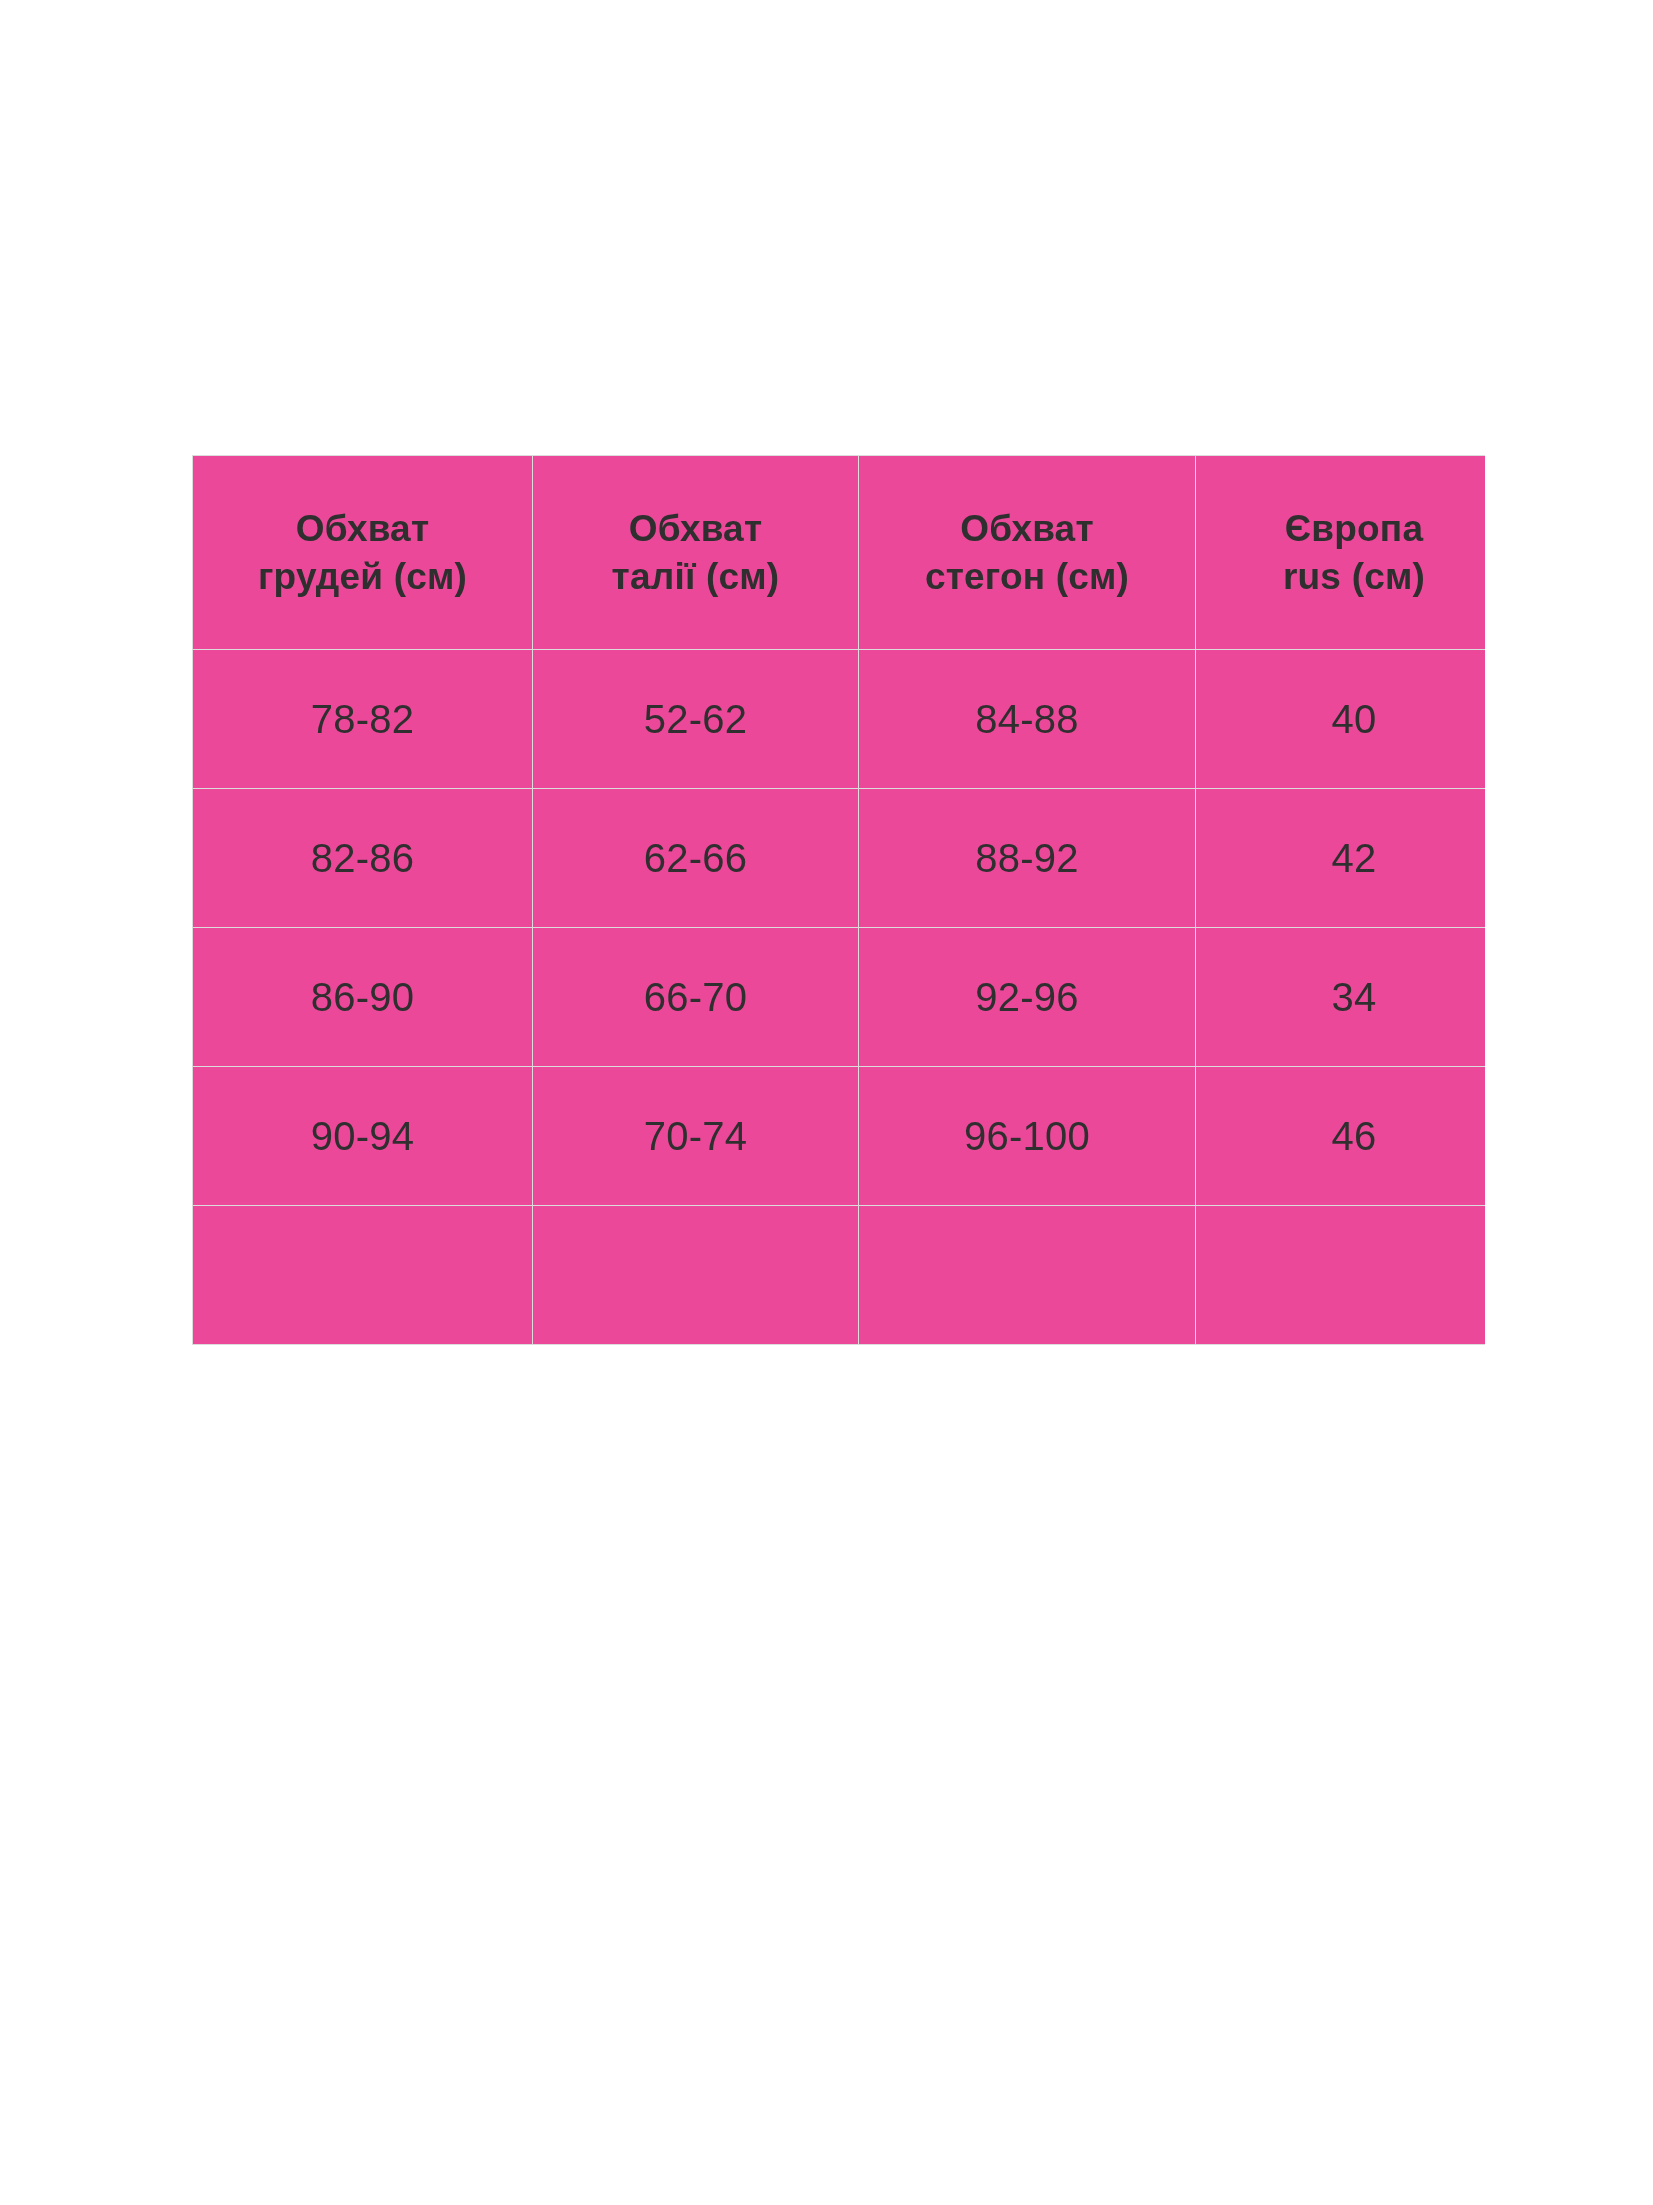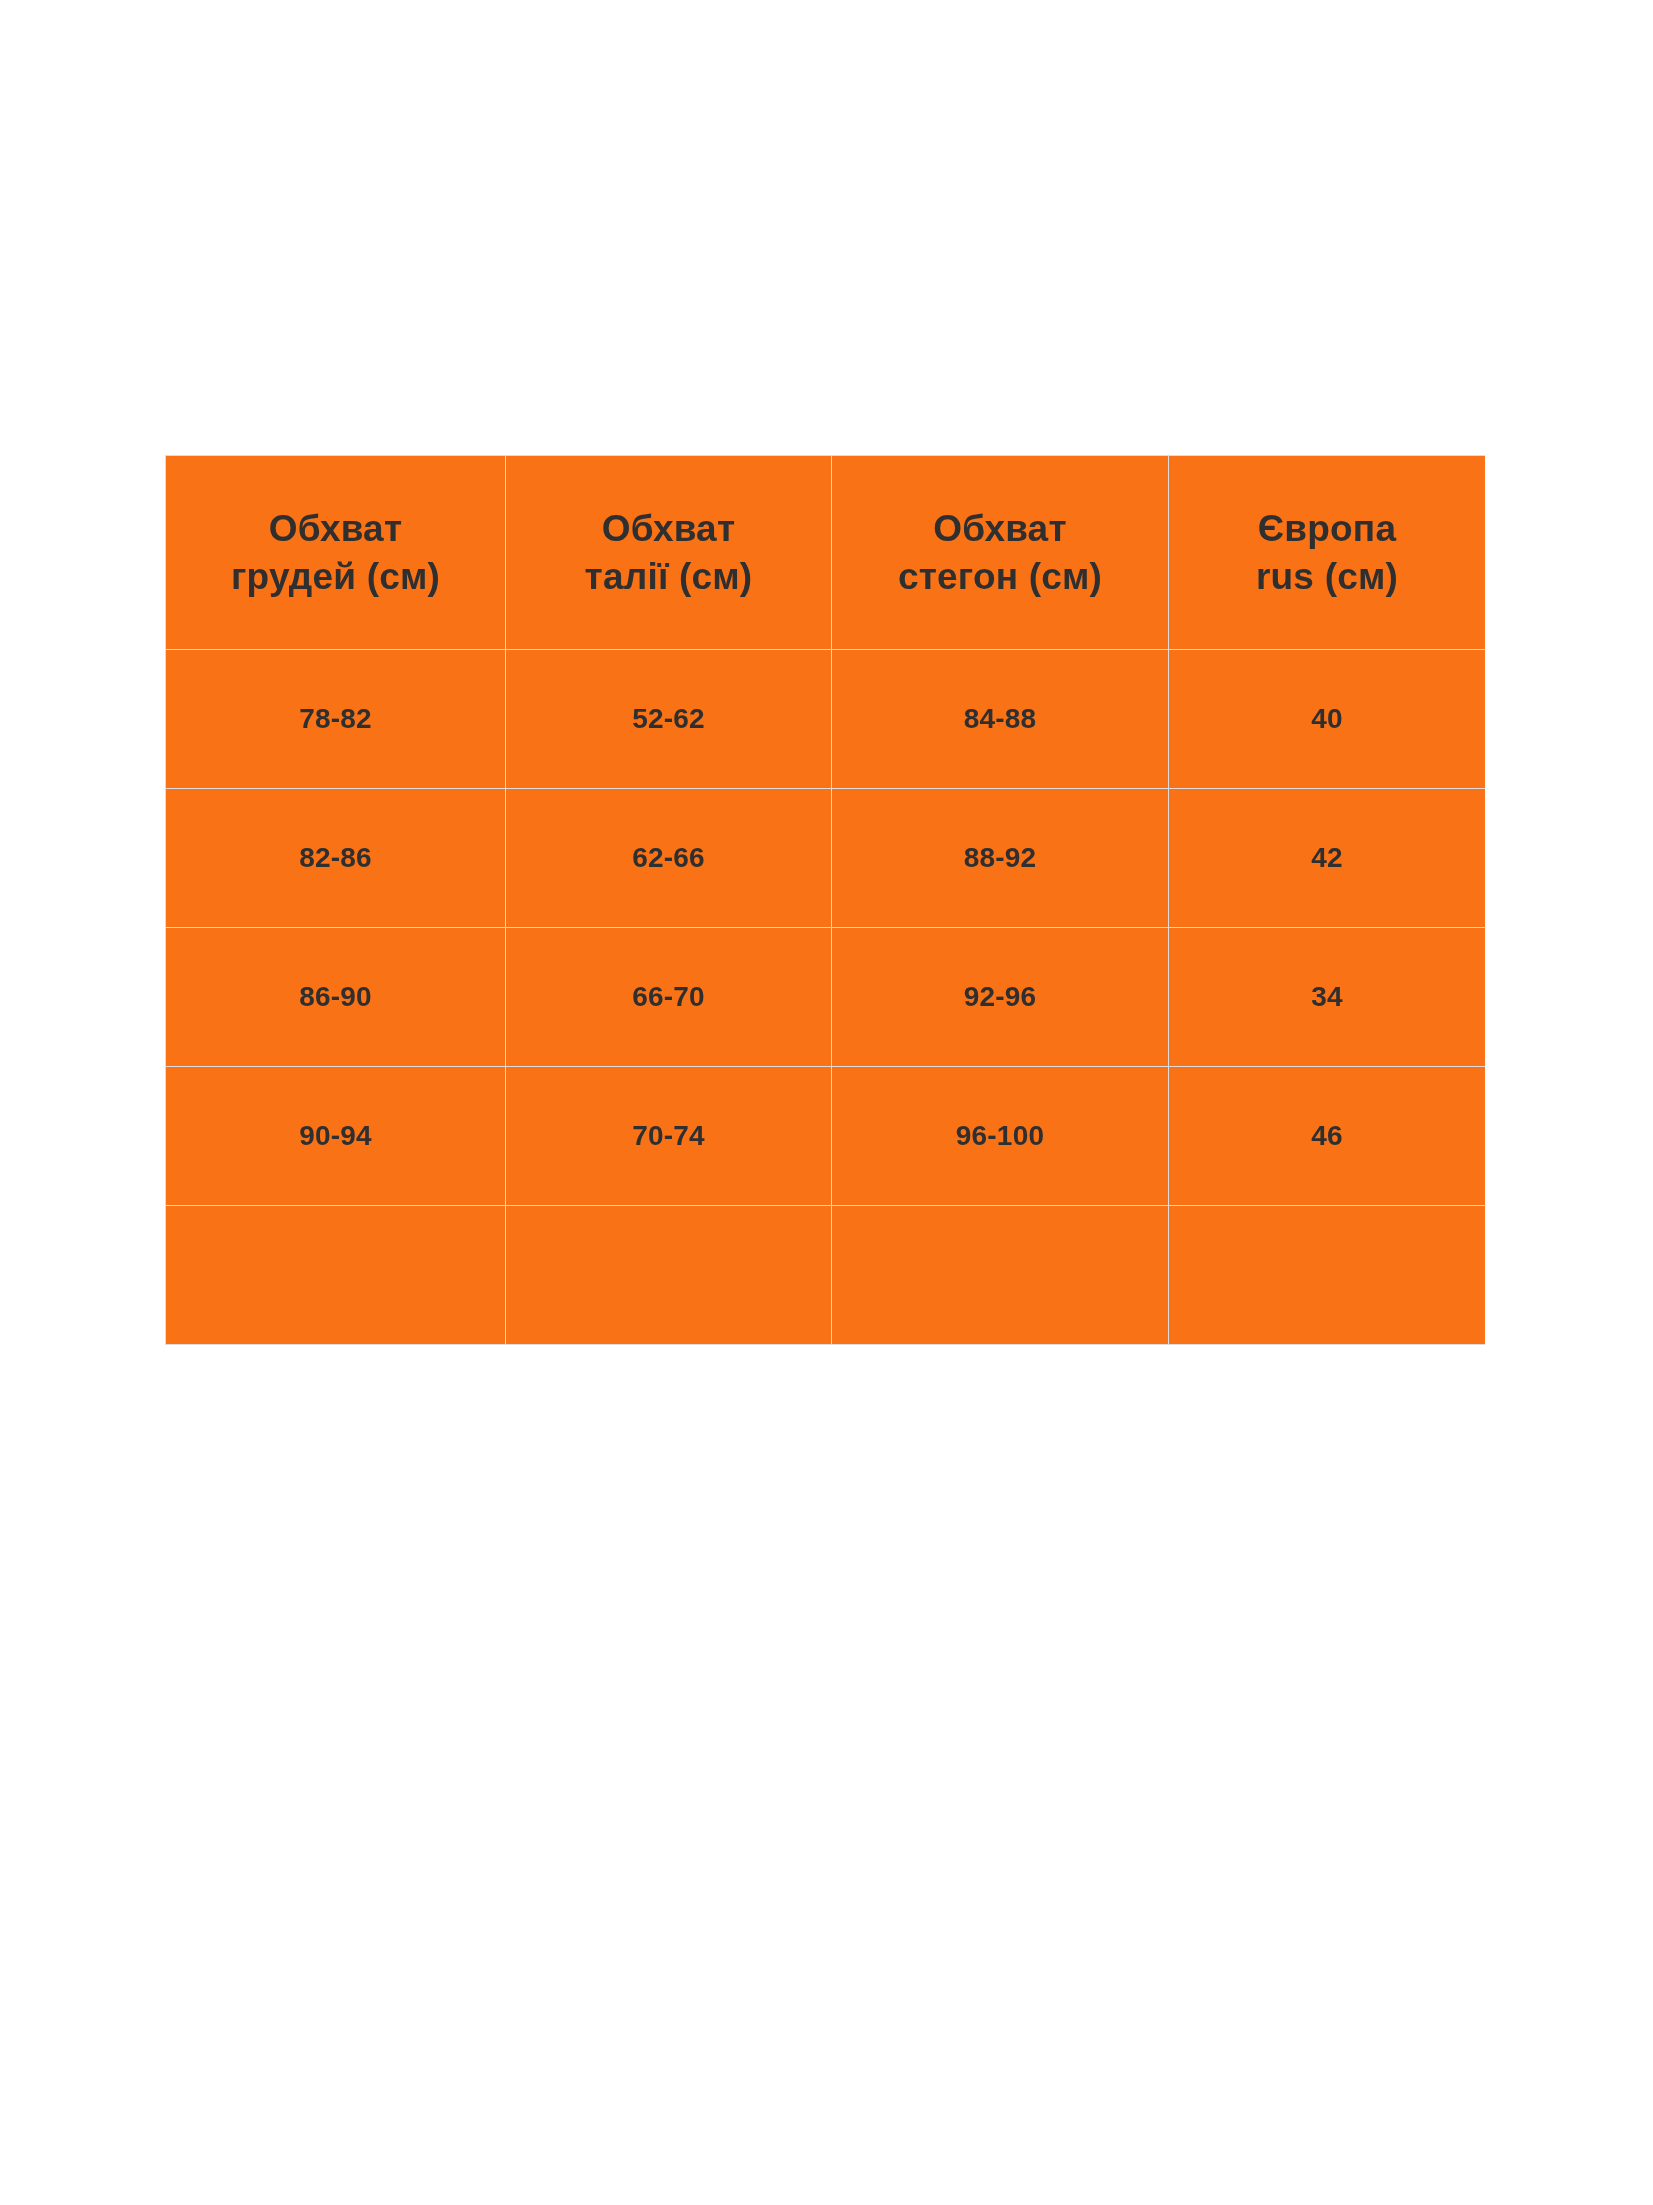--- a/index.html
+++ b/index.html
@@ -22,21 +22,22 @@
     top: 455px;
     width: 1320px;
     height: 1336px;      
     overflow: hidden;
   }
 
   table.size-chart {
     border-collapse: collapse;
     table-layout: fixed;
     width: 1320px;
-    background: #f97316;
+    background: #ec4899;
+    margin-left: 27px;
   }
 
   table.size-chart col.c1 { width: 340px; }
   table.size-chart col.c2 { width: 326px; }
   table.size-chart col.c3 { width: 337px; }
   table.size-chart col.c4 { width: 317px; }
 
   table.size-chart th,
   table.size-chart td {
     border: 1.6px solid #dcdcdc;
@@ -50,22 +51,22 @@
   table.size-chart thead th {
     height: 194px;
     font-size: 37px;
     font-weight: bold;
     line-height: 1.28;
     letter-spacing: 0.2px;
   }
 
   table.size-chart tbody td {
     height: 139px;
-    font-size: 28px;
-    font-weight: bold;
+    font-size: 40px;
+    font-weight: normal;
     line-height: 1.2;
     letter-spacing: 0.2px;
   }
 
   table.size-chart tbody tr.partial-row td {
     height: 139px;
   }
 
   .hdr-line { display: block; white-space: nowrap; }
 </style>

